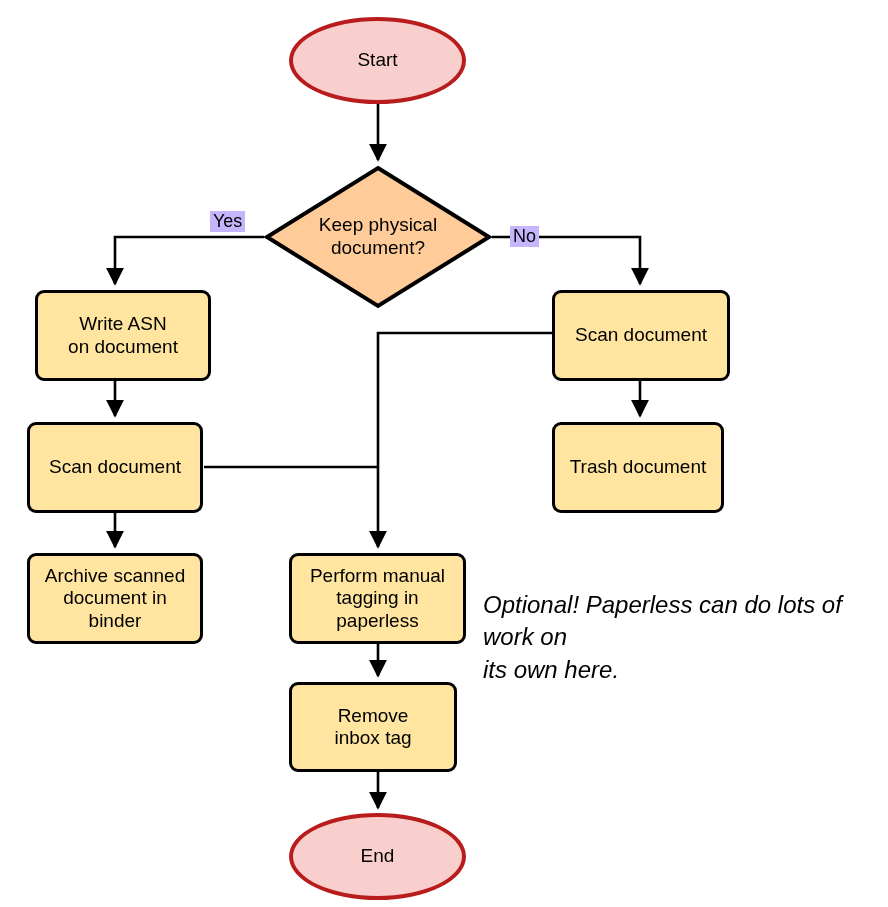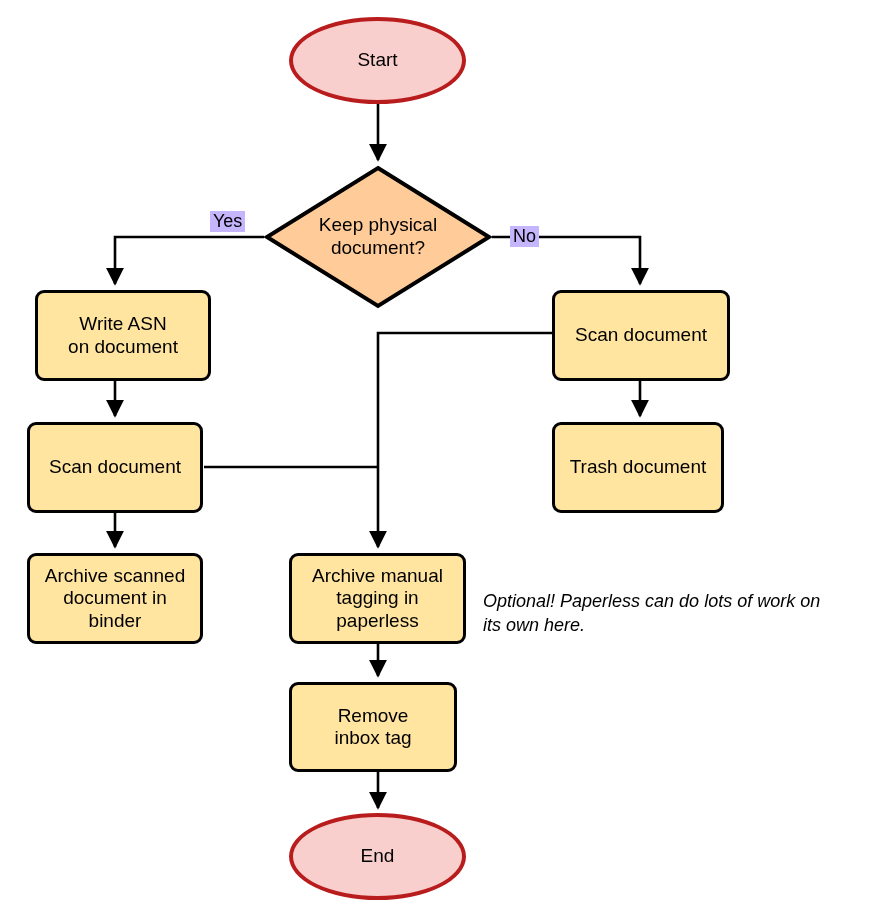--- a/index.html
+++ b/index.html
@@ -67,21 +67,21 @@
     position: absolute;
     font-size: 18px;
     color: #000000;
     background: #c4b5fd;
     padding: 0 3px;
     z-index: 3;
     white-space: nowrap;
   }
   .annotation {
     position: absolute;
-    font-size: 18px;
+    font-size: 24px;
     font-style: italic;
     line-height: 1.35;
     color: #000000;
     z-index: 2;
   }
   .nowrap-line { display: block; }
 </style>
 </head>
 <body>
 
@@ -156,21 +156,21 @@
   <div class="node node-process" style="left:552px; top:290px; width:178px; height:91px;">
     <span>Scan document</span>
   </div>
 
   <div class="node node-process" style="left:552px; top:422px; width:172px; height:91px;">
     <span>Trash document</span>
   </div>
 
   <div class="node node-process" style="left:289px; top:553px; width:177px; height:91px;">
     <div>
-      <span class="nowrap-line">Archive manual</span>
+      <span class="nowrap-line">Perform manual</span>
       <span class="nowrap-line">tagging in</span>
       <span class="nowrap-line">paperless</span>
     </div>
   </div>
 
   <div class="node node-process" style="left:289px; top:682px; width:168px; height:90px;">
     <div>
       <span class="nowrap-line">Remove</span>
       <span class="nowrap-line">inbox tag</span>
     </div>

